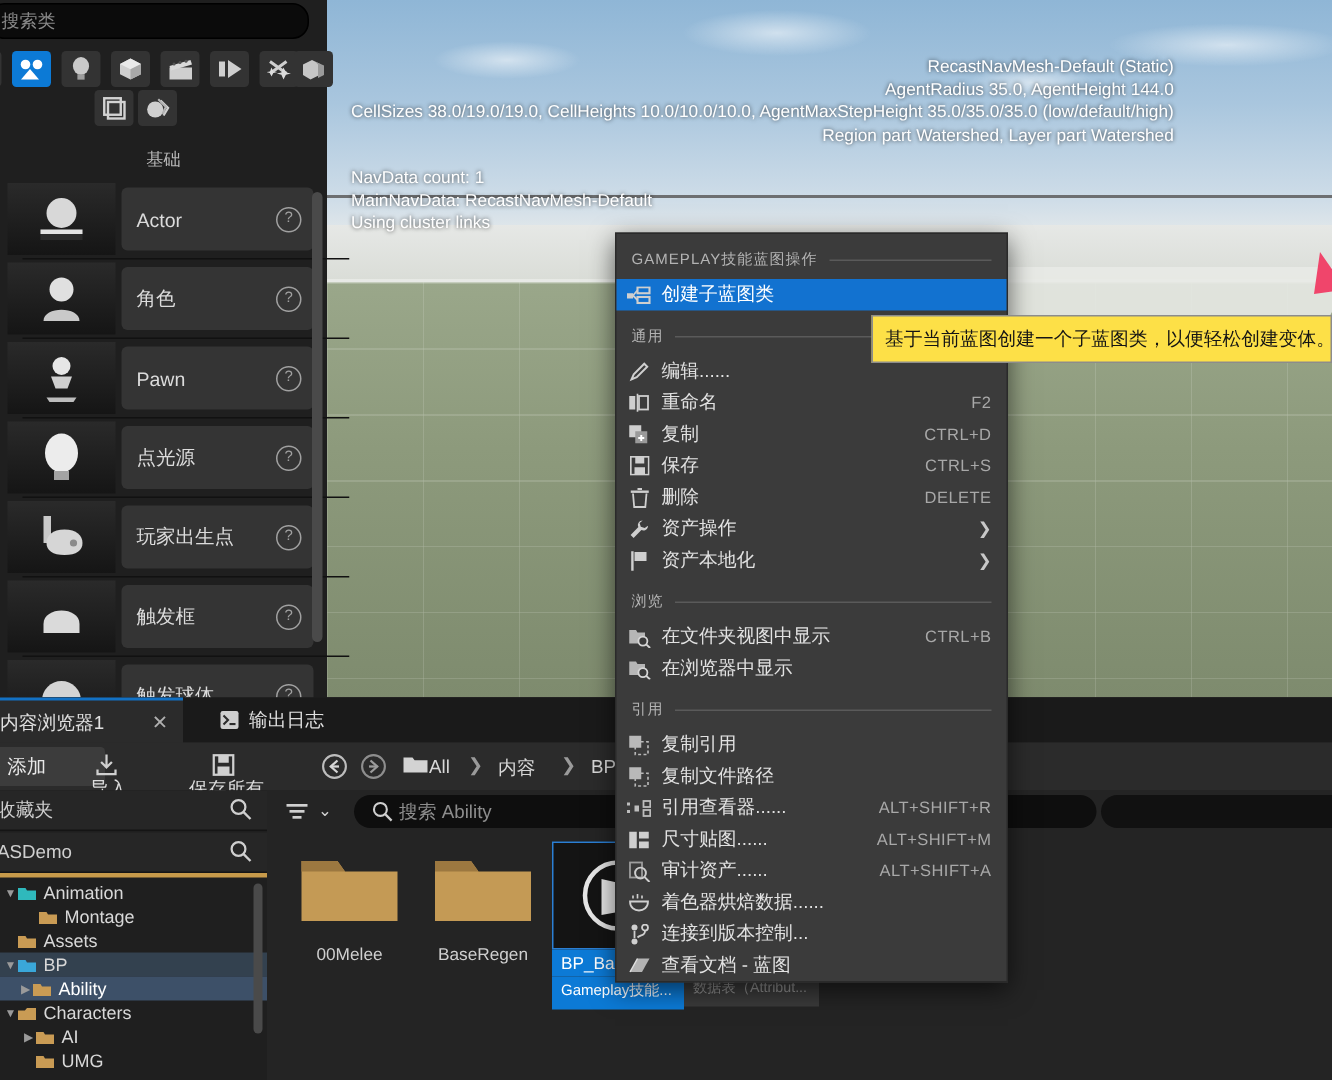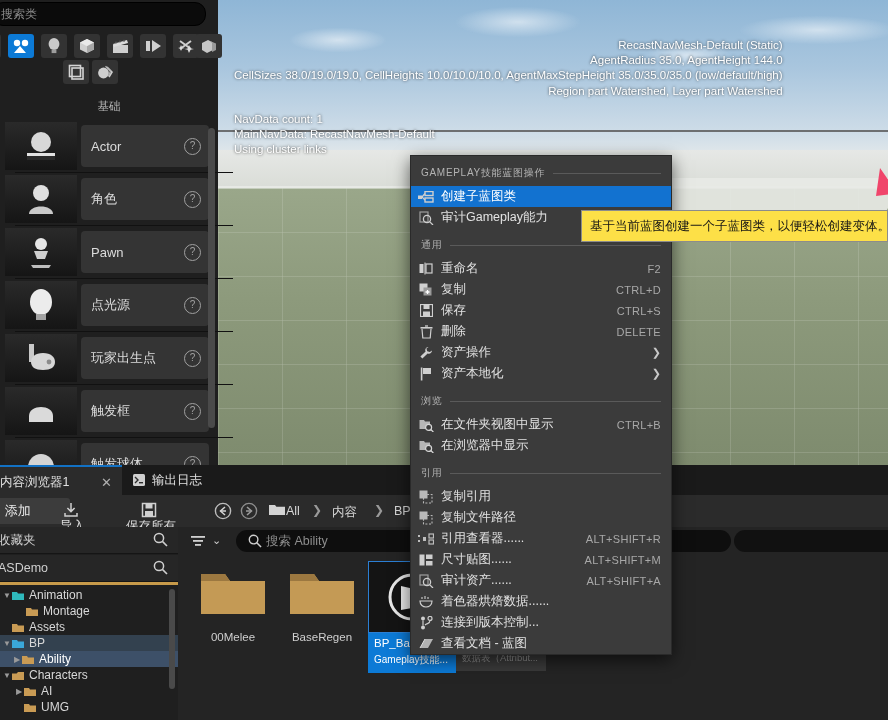--- a/index.html
+++ b/index.html
@@ -339,21 +339,21 @@
   <div class="scrollv"></div>
 </div>
 
 <div class="abs" id="bottom">
 
   <div class="tabbar">
     <div class="tab active" style="left:-10px;width:122px;padding-left:10px;">
       <span class="t">内容浏览器1</span>
       <span style="position:absolute;right:10px;color:#b0b0b0;font-size:13px;">✕</span>
     </div>
-    <div class="tab" style="left:122px;width:120px;padding-left:10px;">
+    <div class="tab" style="left:122px;width:120px;padding-left:24px;">
       <span style="margin-right:6px;display:inline-flex">
         <svg width="14" height="14" viewBox="0 0 14 14">
             <rect x="1" y="1" width="12" height="12" rx="1.5" fill="#cfcfcf"></rect>
             <path d="M3 4 L6 7 L3 10" fill="none" stroke="#2b2b2b" stroke-width="1.4"></path>
             <rect x="7" y="9" width="4" height="1.4" fill="#2b2b2b"></rect>
           </svg>
       </span>
       <span class="t">输出日志</span>
     </div>
   </div>
@@ -564,36 +564,34 @@
       <svg width="16" height="12" viewBox="0 0 16 12">
           <rect x="0" y="4.5" width="4" height="3.5" fill="#cfcfcf"></rect>
           <rect x="7" y="0.5" width="8" height="4" fill="none" stroke="#cfcfcf" stroke-width="1.4"></rect>
           <rect x="7" y="7" width="8" height="4" fill="none" stroke="#cfcfcf" stroke-width="1.4"></rect>
           <path d="M4 6 L7 2.5 M4 6 L7 9" stroke="#cfcfcf" stroke-width="1.2"></path>
         </svg>
     </span>
     <span class="mt">创建子蓝图类</span>
   </div>
 
-  <div class="mi">
-    <span class="mico">
-      <svg width="15" height="14" viewBox="0 0 15 14">
-          <rect x="1" y="1" width="8" height="10" fill="none" stroke="#9e9e9e" stroke-width="1.2"></rect>
-          <circle cx="8" cy="8" r="3.6" fill="none" stroke="#cfcfcf" stroke-width="1.3"></circle>
-          <path d="M10.6 10.6 L14 14" stroke="#cfcfcf" stroke-width="1.3"></path>
-        </svg>
-    </span>
-    <span class="mt">审计Gameplay能力</span>
-  </div>
 
   <div class="mhead">
     <span class="ht">通用</span>
     <span class="hr"></span>
   </div>
 
+  <div class="mi">
+    <span class="mico">
+      <svg width="14" height="14" viewBox="0 0 14 14">
+          <path d="M2 12 L3.5 8.5 L10.5 1.5 L12.5 3.5 L5.5 10.5 Z" fill="none" stroke="#cfcfcf" stroke-width="1.3"></path>
+        </svg>
+    </span>
+    <span class="mt">编辑......</span>
+  </div>
   <div class="mi">
     <span class="mico">
       <svg width="14" height="13" viewBox="0 0 14 13">
           <rect x="0.5" y="2" width="4" height="9" fill="#cfcfcf"></rect>
           <rect x="7" y="2" width="6" height="9" fill="none" stroke="#cfcfcf" stroke-width="1.2"></rect>
           <path d="M6 0.5 L6 12.5" stroke="#cfcfcf" stroke-width="1.1"></path>
         </svg>
     </span>
     <span class="mt">重命名</span>
     <span class="sc">F2</span>

